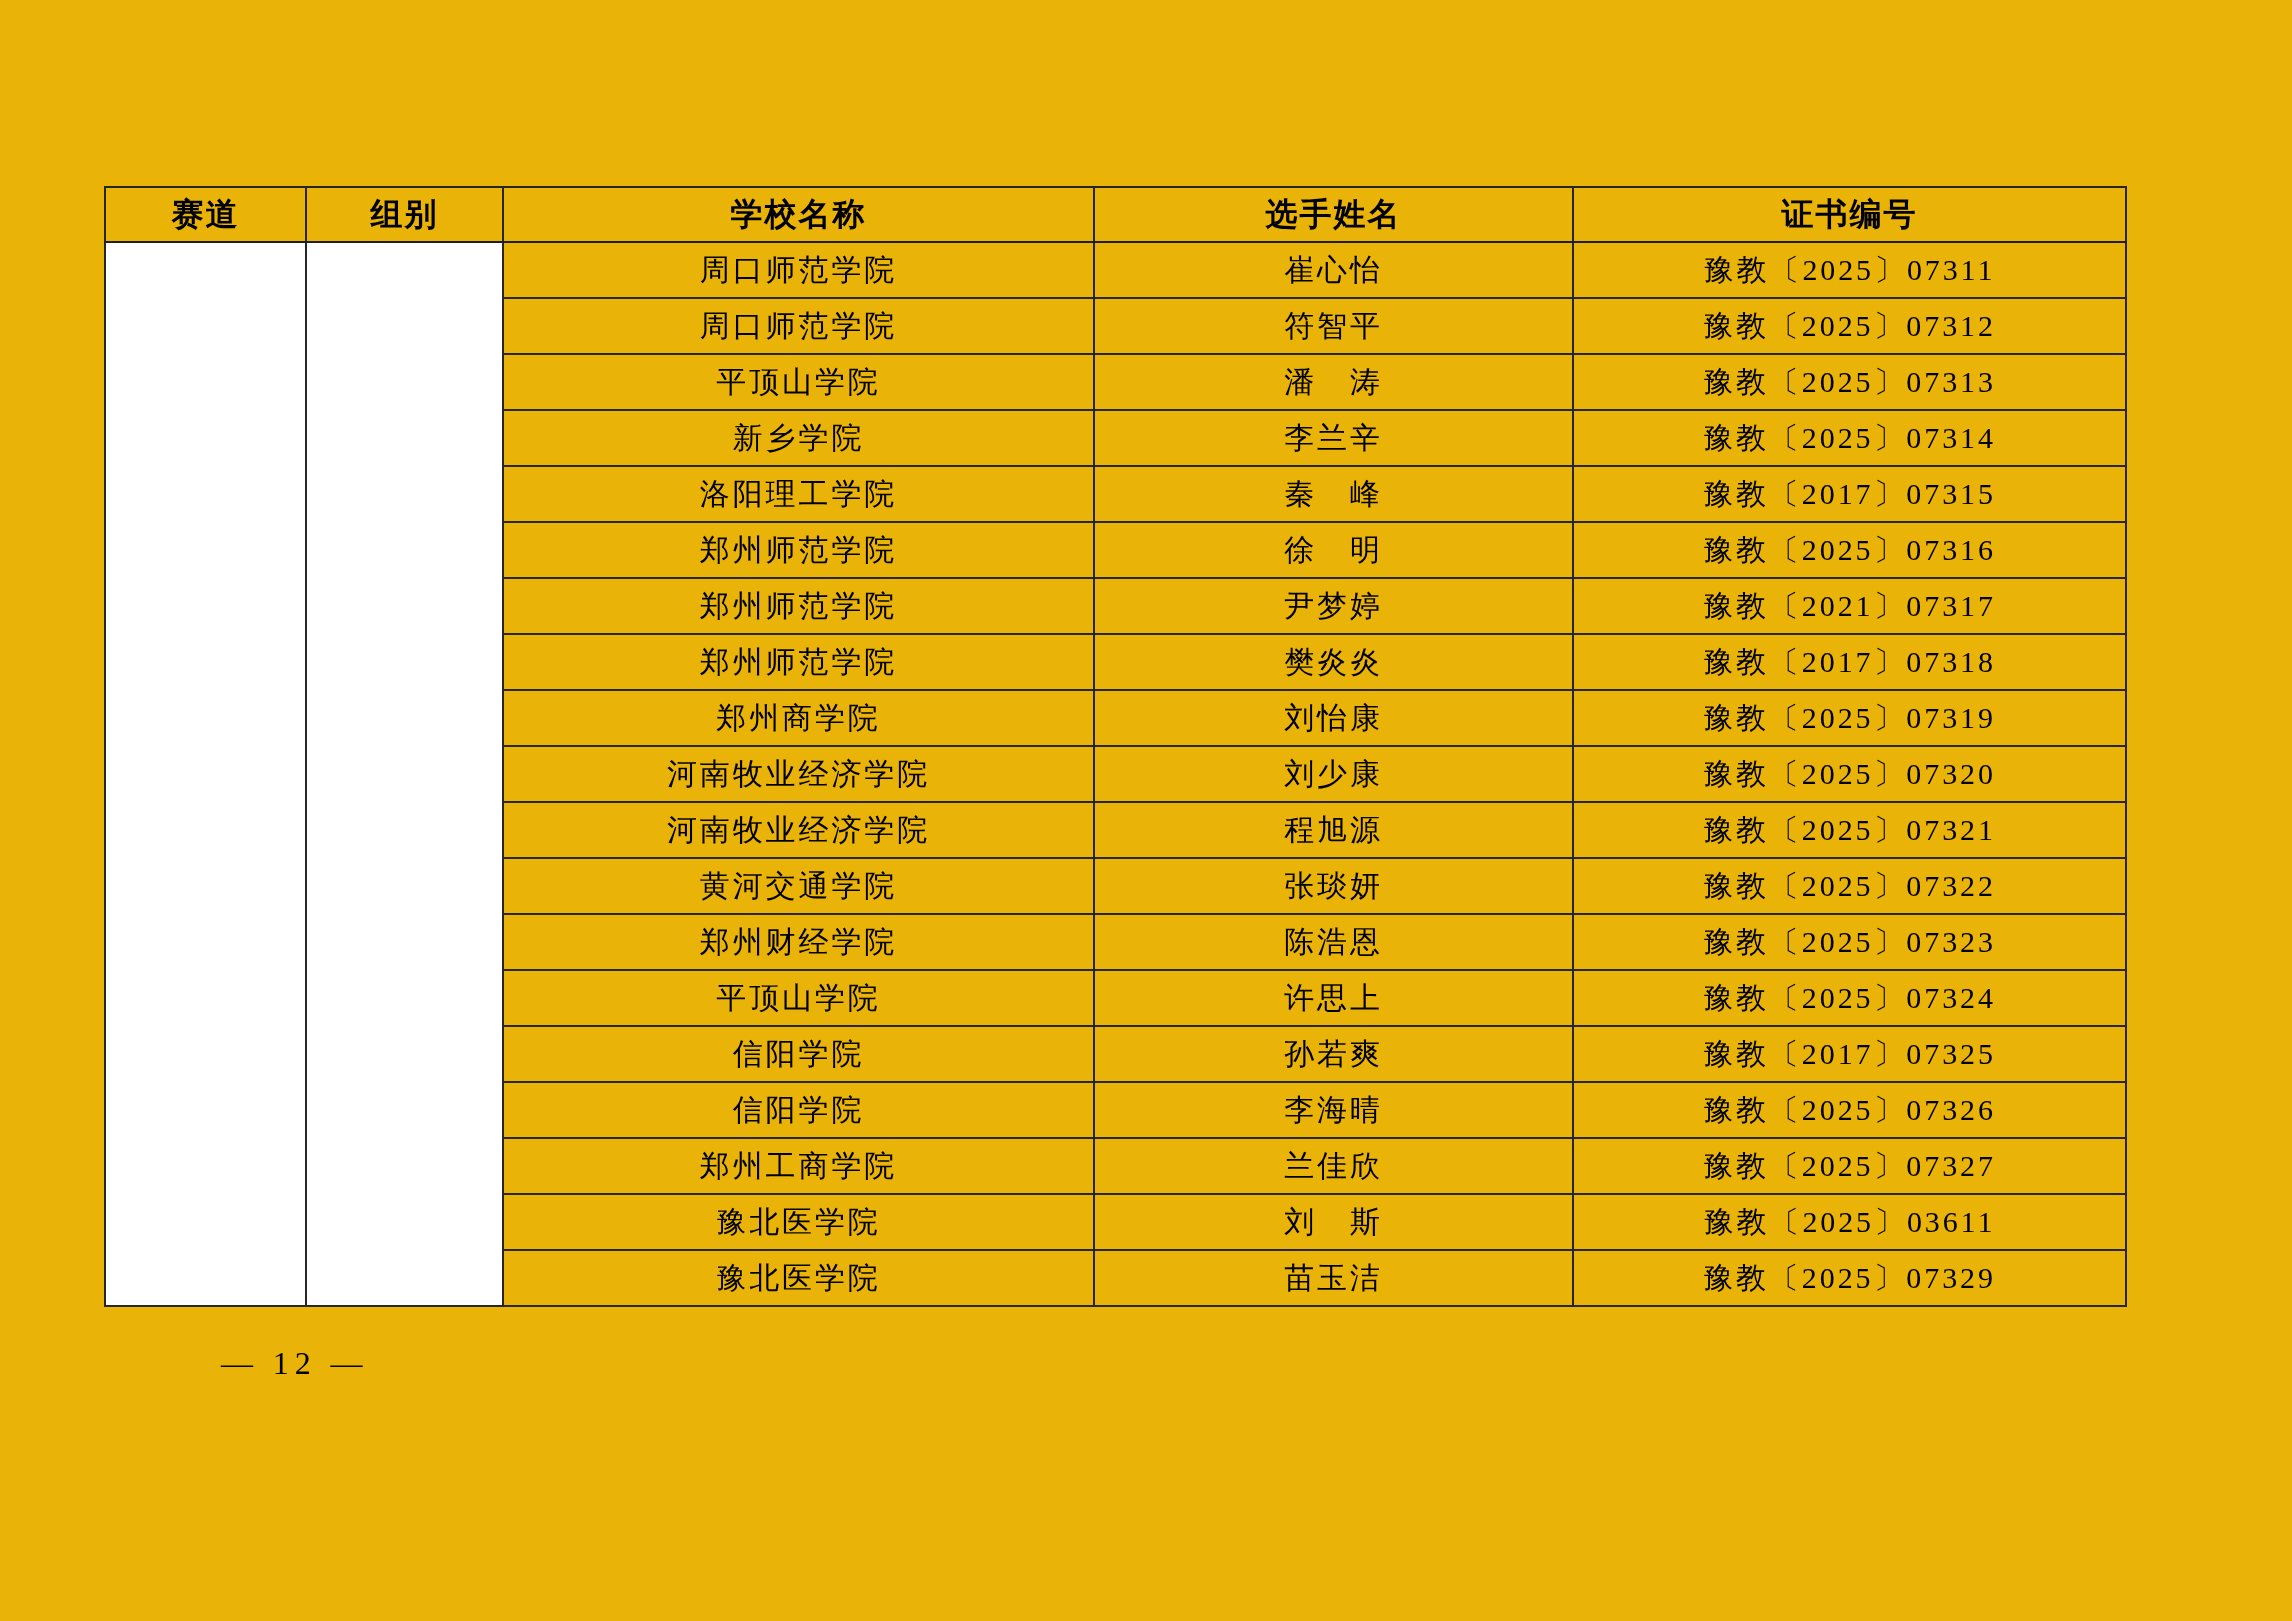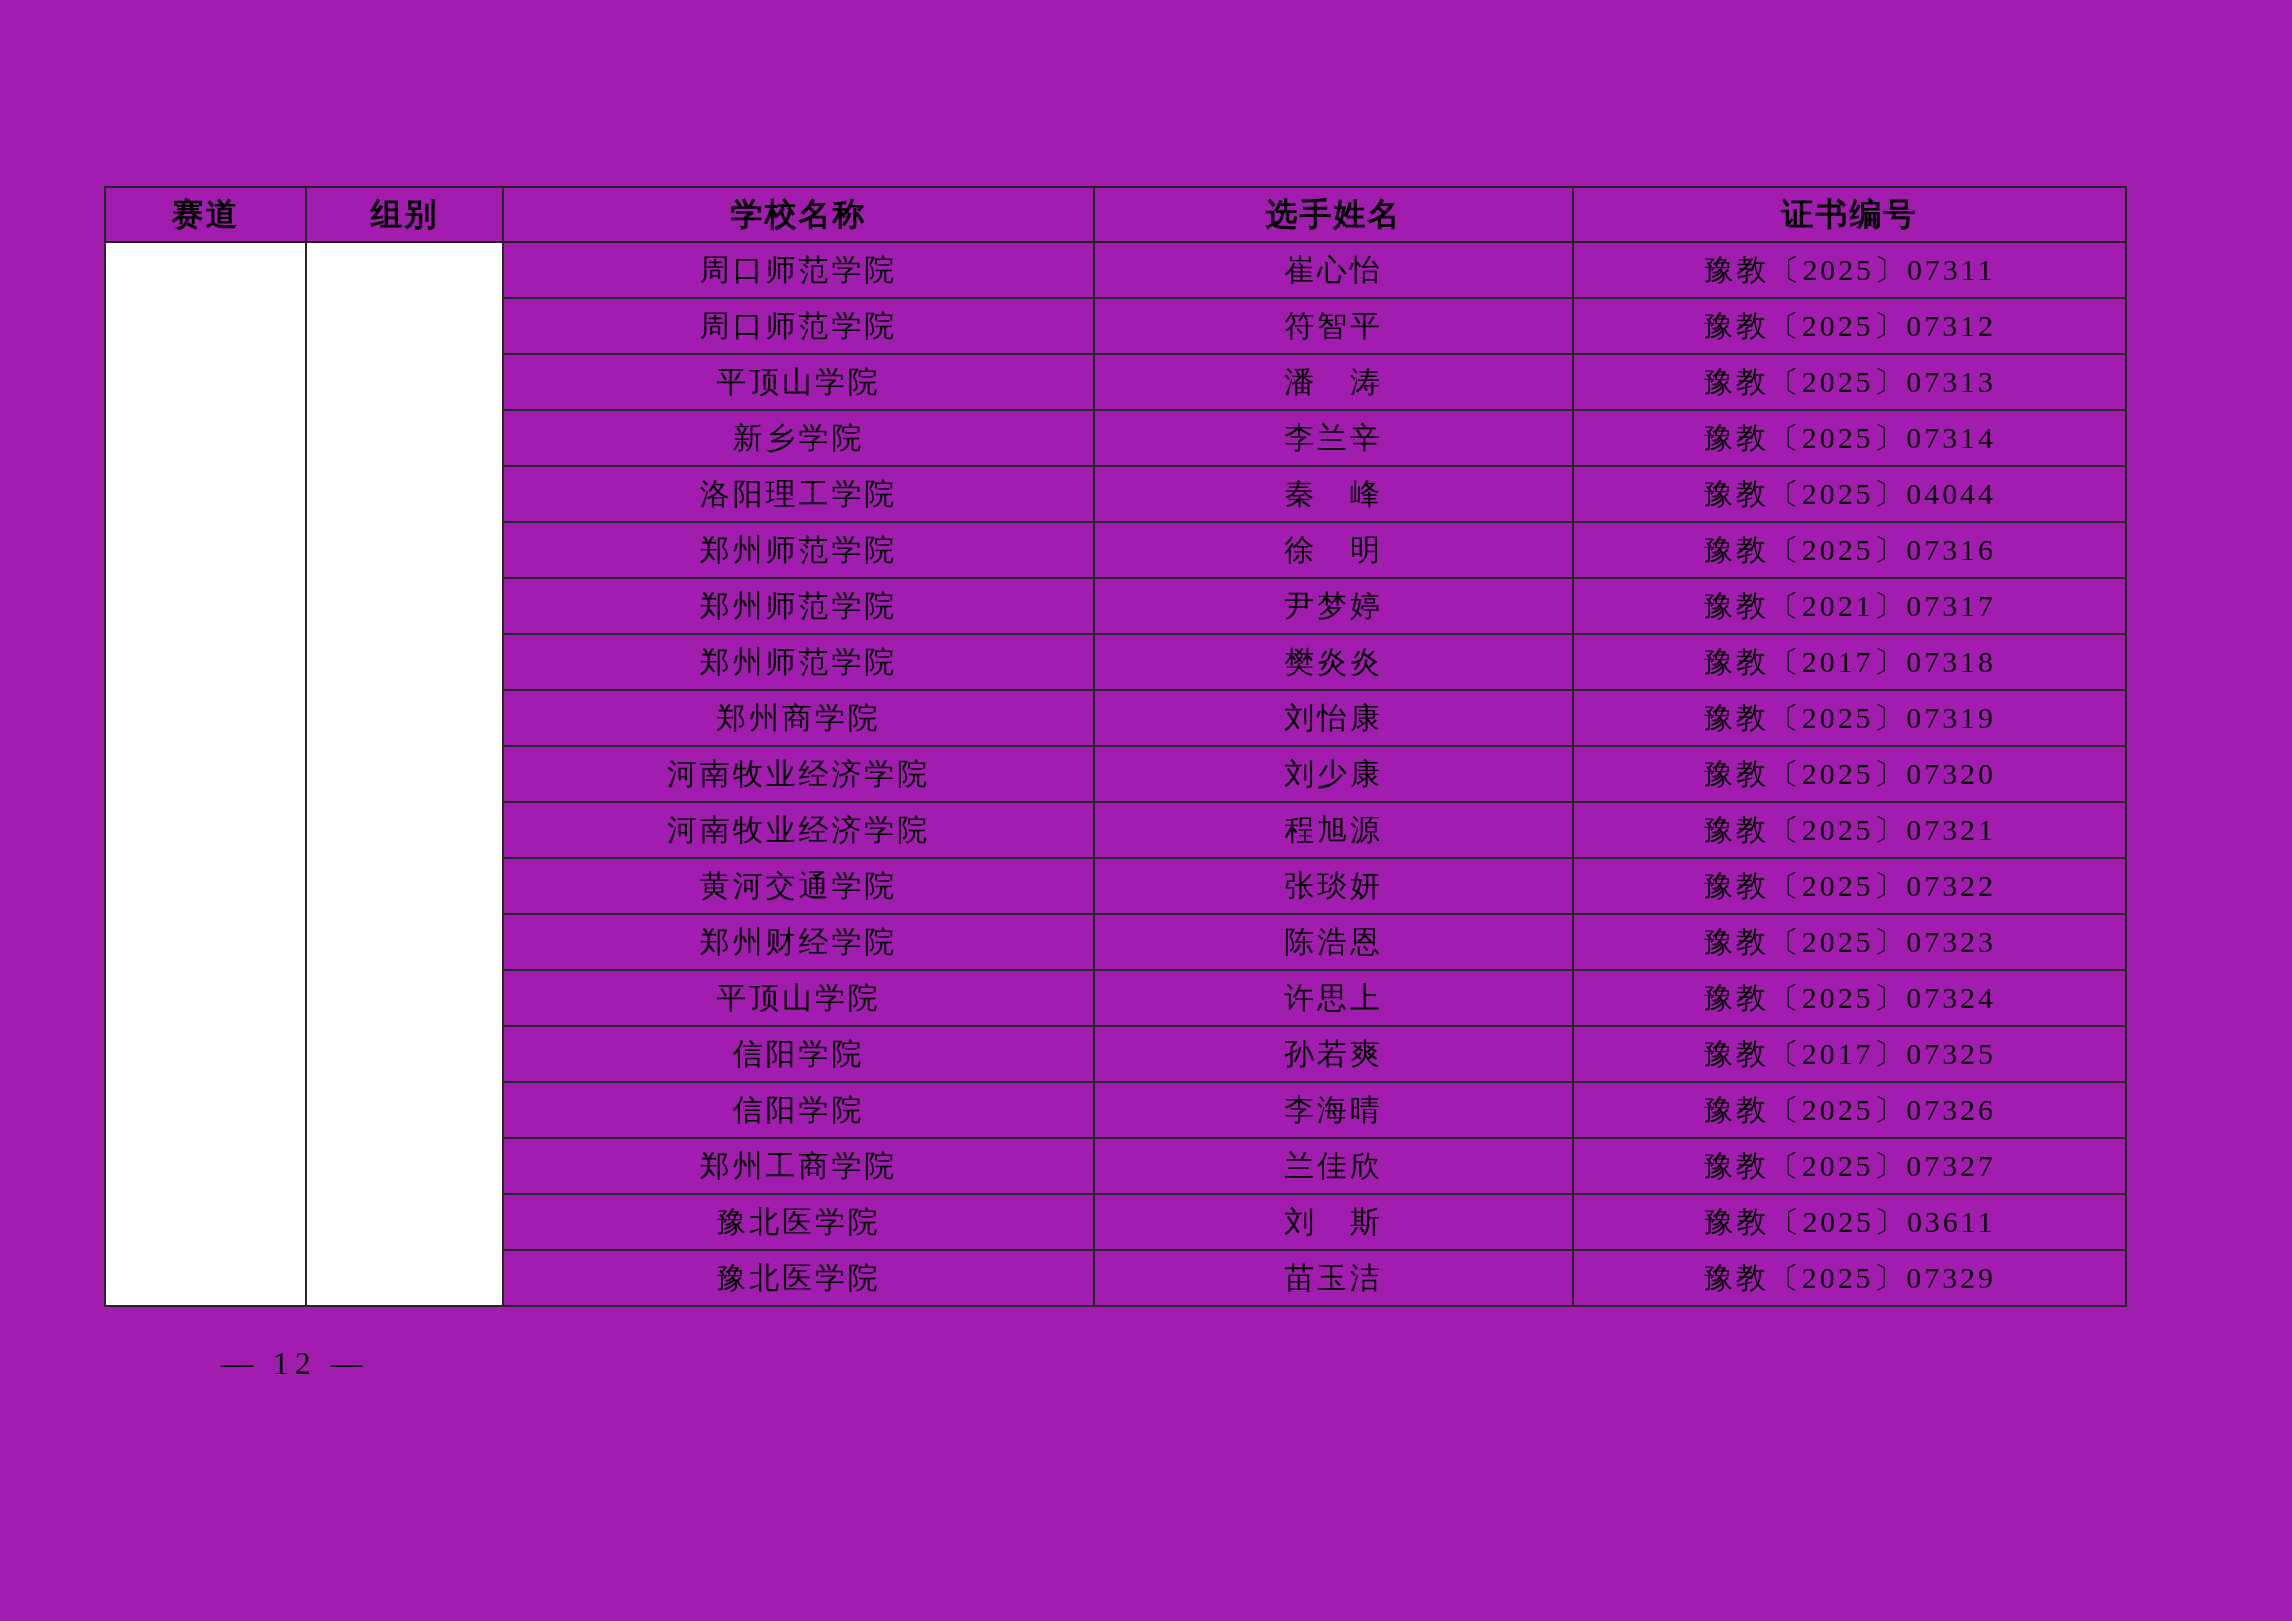--- a/index.html
+++ b/index.html
@@ -9,21 +9,21 @@
     width: 2293px;
     height: 1621px;
     overflow: hidden;
     font-family: "Liberation Serif", serif;
     color: #000000;
   }
   .page {
     position: relative;
     width: 2293px;
     height: 1621px;
-    background: #a21caf;
+    background: #eab308;
   }
   table.cert-table {
     position: absolute;
     left: 104px;
     top: 186px;
     width: 2021px;
     border-collapse: collapse;
     table-layout: fixed;
     border: 2.9px solid #1f1f1f;
   }
@@ -109,21 +109,21 @@
         <td class="cell-cert">豫教〔2025〕07313</td>
       </tr>
       <tr>
         <td class="cell-school">新乡学院</td>
         <td class="cell-name">李兰辛</td>
         <td class="cell-cert">豫教〔2025〕07314</td>
       </tr>
       <tr>
         <td class="cell-school">洛阳理工学院</td>
         <td class="cell-name">秦　峰</td>
-        <td class="cell-cert">豫教〔2025〕04044</td>
+        <td class="cell-cert">豫教〔2017〕07315</td>
       </tr>
       <tr>
         <td class="cell-school">郑州师范学院</td>
         <td class="cell-name">徐　明</td>
         <td class="cell-cert">豫教〔2025〕07316</td>
       </tr>
       <tr>
         <td class="cell-school">郑州师范学院</td>
         <td class="cell-name">尹梦婷</td>
         <td class="cell-cert">豫教〔2021〕07317</td>

